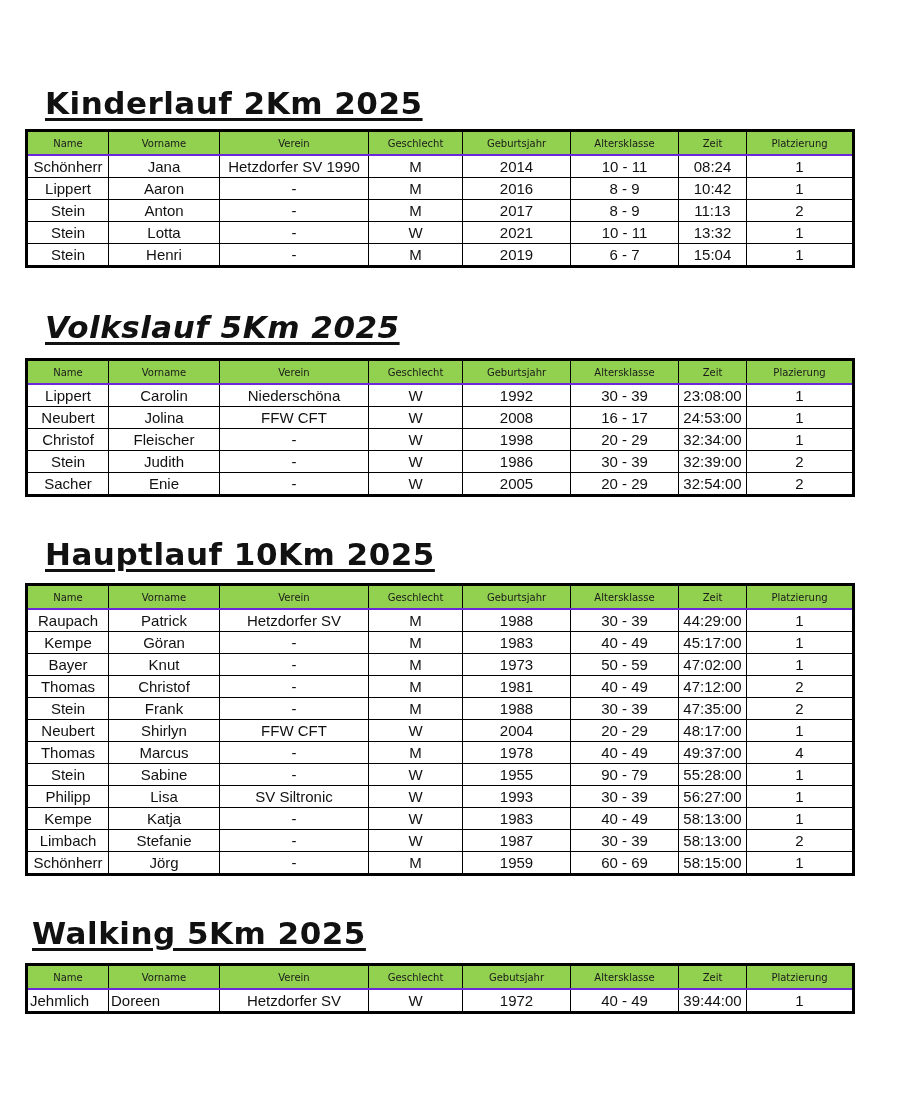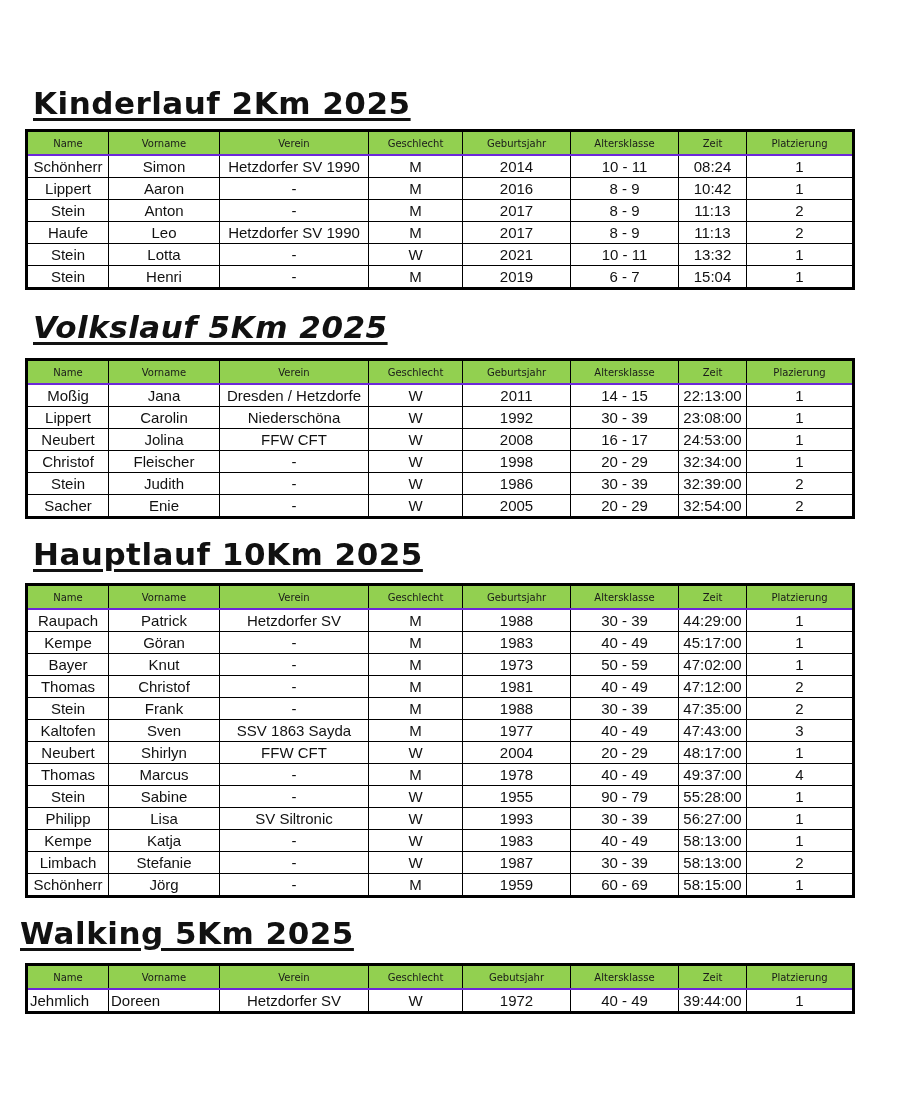--- a/index.html
+++ b/index.html
@@ -1,21 +1,21 @@
 <!DOCTYPE html>
 <html><head>
 <meta charset="utf-8">
 <style>
   html, body { margin: 0; padding: 0; background: #ffffff; }
   body { width: 906px; height: 1094px; position: relative; overflow: hidden;
          font-family: "Liberation Sans", "DejaVu Sans", sans-serif; color: #111; }
   .title {
     font-family: "DejaVu Sans", sans-serif; font-weight: bold; font-size: 31px;
     letter-spacing: 0.5px; line-height: 36px; height: 36px;
-    display: inline-block; margin-left: 8px; color: #111;
+    display: inline-block; margin-left: 20px; color: #111;
     text-decoration: underline; text-decoration-thickness: 3px; text-underline-offset: 4px;
   }
   table.results {
     position: absolute; left: 0; border-collapse: collapse;
     border: 3px solid #000; table-layout: fixed; width: 827px;
   }
   table.results th, table.results td {
     border: 1px solid #000; text-align: center; padding: 0;
     white-space: nowrap; overflow: hidden; text-overflow: clip;
   }
@@ -51,21 +51,21 @@
           <th>Geschlecht</th>
           <th>Geburtsjahr</th>
           <th>Altersklasse</th>
           <th>Zeit</th>
           <th>Platzierung</th>
         </tr>
       </thead>
       <tbody>
         <tr>
           <td>Schönherr</td>
-          <td>Simon</td>
+          <td>Jana</td>
           <td>Hetzdorfer SV 1990</td>
           <td>M</td>
           <td>2014</td>
           <td>10 - 11</td>
           <td>08:24</td>
           <td>1</td>
         </tr>
         <tr>
           <td>Lippert</td>
           <td>Aaron</td>
@@ -73,30 +73,20 @@
           <td>M</td>
           <td>2016</td>
           <td>8 - 9</td>
           <td>10:42</td>
           <td>1</td>
         </tr>
         <tr>
           <td>Stein</td>
           <td>Anton</td>
           <td>-</td>
-          <td>M</td>
-          <td>2017</td>
-          <td>8 - 9</td>
-          <td>11:13</td>
-          <td>2</td>
-        </tr>
-        <tr>
-          <td>Haufe</td>
-          <td>Leo</td>
-          <td>Hetzdorfer SV 1990</td>
           <td>M</td>
           <td>2017</td>
           <td>8 - 9</td>
           <td>11:13</td>
           <td>2</td>
         </tr>
         <tr>
           <td>Stein</td>
           <td>Lotta</td>
           <td>-</td>
@@ -137,30 +127,20 @@
           <th>Verein</th>
           <th>Geschlecht</th>
           <th>Geburtsjahr</th>
           <th>Altersklasse</th>
           <th>Zeit</th>
           <th>Plazierung</th>
         </tr>
       </thead>
       <tbody>
         <tr>
-          <td>Moßig</td>
-          <td>Jana</td>
-          <td>Dresden / Hetzdorfe</td>
-          <td>W</td>
-          <td>2011</td>
-          <td>14 - 15</td>
-          <td>22:13:00</td>
-          <td>1</td>
-        </tr>
-        <tr>
           <td>Lippert</td>
           <td>Carolin</td>
           <td>Niederschöna</td>
           <td>W</td>
           <td>1992</td>
           <td>30 - 39</td>
           <td>23:08:00</td>
           <td>1</td>
         </tr>
         <tr>
@@ -274,30 +254,20 @@
           <td>Stein</td>
           <td>Frank</td>
           <td>-</td>
           <td>M</td>
           <td>1988</td>
           <td>30 - 39</td>
           <td>47:35:00</td>
           <td>2</td>
         </tr>
         <tr>
-          <td>Kaltofen</td>
-          <td>Sven</td>
-          <td>SSV 1863 Sayda</td>
-          <td>M</td>
-          <td>1977</td>
-          <td>40 - 49</td>
-          <td>47:43:00</td>
-          <td>3</td>
-        </tr>
-        <tr>
           <td>Neubert</td>
           <td>Shirlyn</td>
           <td>FFW CFT</td>
           <td>W</td>
           <td>2004</td>
           <td>20 - 29</td>
           <td>48:17:00</td>
           <td>1</td>
         </tr>
         <tr>

